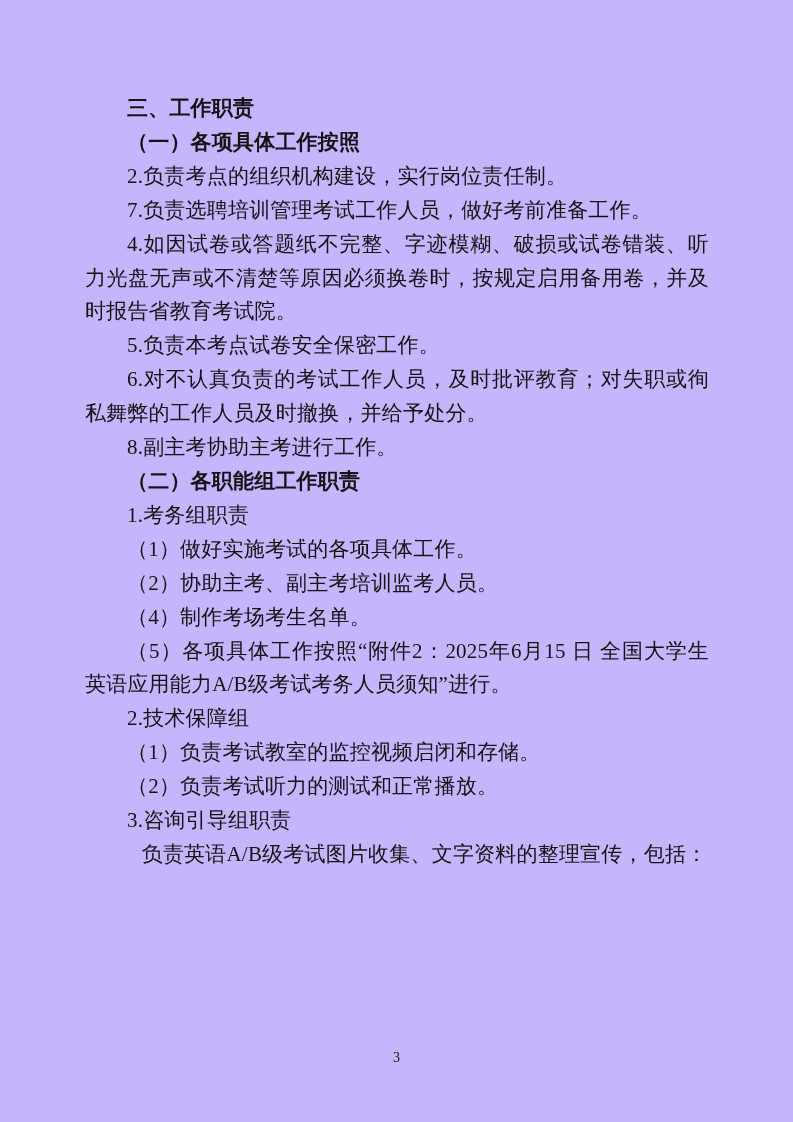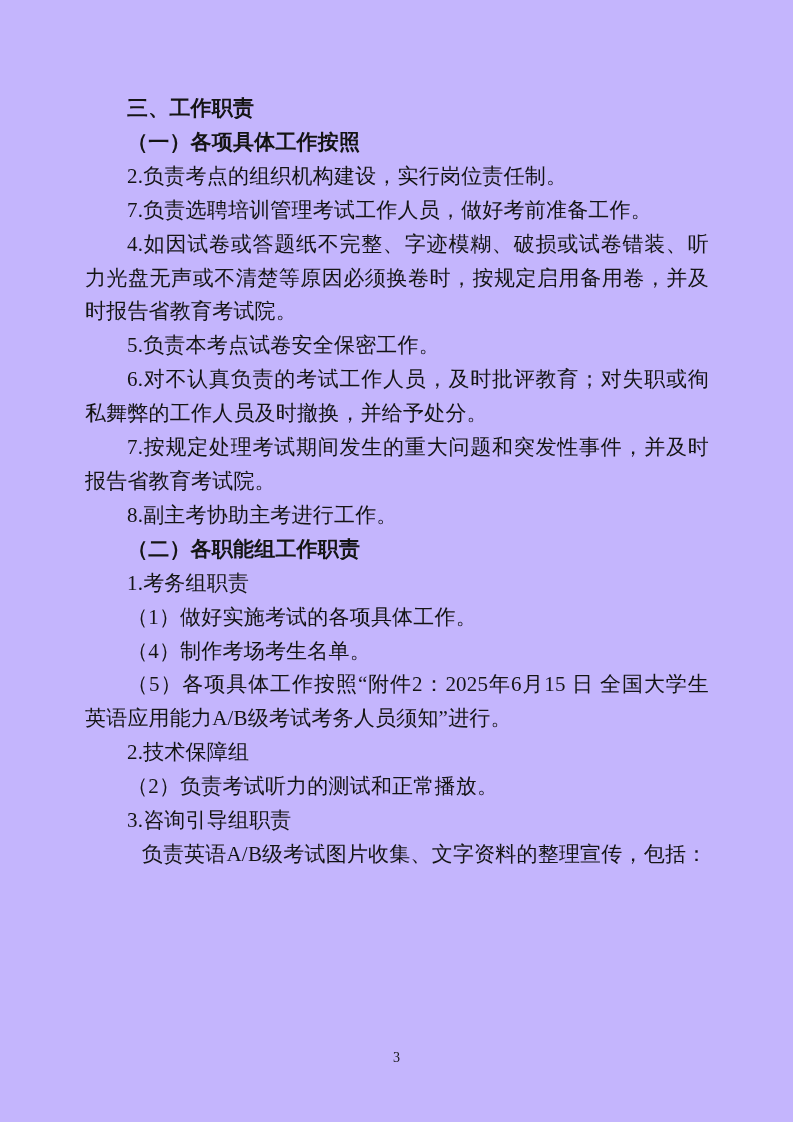--- a/index.html
+++ b/index.html
@@ -53,26 +53,27 @@
 
 <div class="page">
   <div class="content">
     <p class="h1">三、工作职责</p>
     <p class="h2">（一）各项具体工作按照</p>
     <p>2.负责考点的组织机构建设，实行岗位责任制。</p>
     <p>7.负责选聘培训管理考试工作人员，做好考前准备工作。</p>
     <p>4.如因试卷或答题纸不完整、字迹模糊、破损或试卷错装、听力光盘无声或不清楚等原因必须换卷时，按规定启用备用卷，并及时报告省教育考试院。</p>
     <p>5.负责本考点试卷安全保密工作。</p>
     <p>6.对不认真负责的考试工作人员，及时批评教育；对失职或徇私舞弊的工作人员及时撤换，并给予处分。</p>
-    <p>7.按规定处理考试期间发生的重大问题和突发性事件，并及时报告省教育考试院。</p>
     <p>8.副主考协助主考进行工作。</p>
     <p class="h2">（二）各职能组工作职责</p>
     <p>1.考务组职责</p>
     <p>（1）做好实施考试的各项具体工作。</p>
+    <p>（2）协助主考、副主考培训监考人员。</p>
     <p>（4）制作考场考生名单。</p>
     <p>（5）各项具体工作按照“附件2：2025年6月15 日 全国大学生英语应用能力A/B级考试考务人员须知”进行。</p>
     <p>2.技术保障组</p>
+    <p>（1）负责考试教室的监控视频启闭和存储。</p>
     <p>（2）负责考试听力的测试和正常播放。</p>
     <p>3.咨询引导组职责</p>
     <p class="deep">负责英语A/B级考试图片收集、文字资料的整理宣传，包括：</p>
   </div>
   <div class="page-footer">3</div>
 </div>
 
 </body></html>

